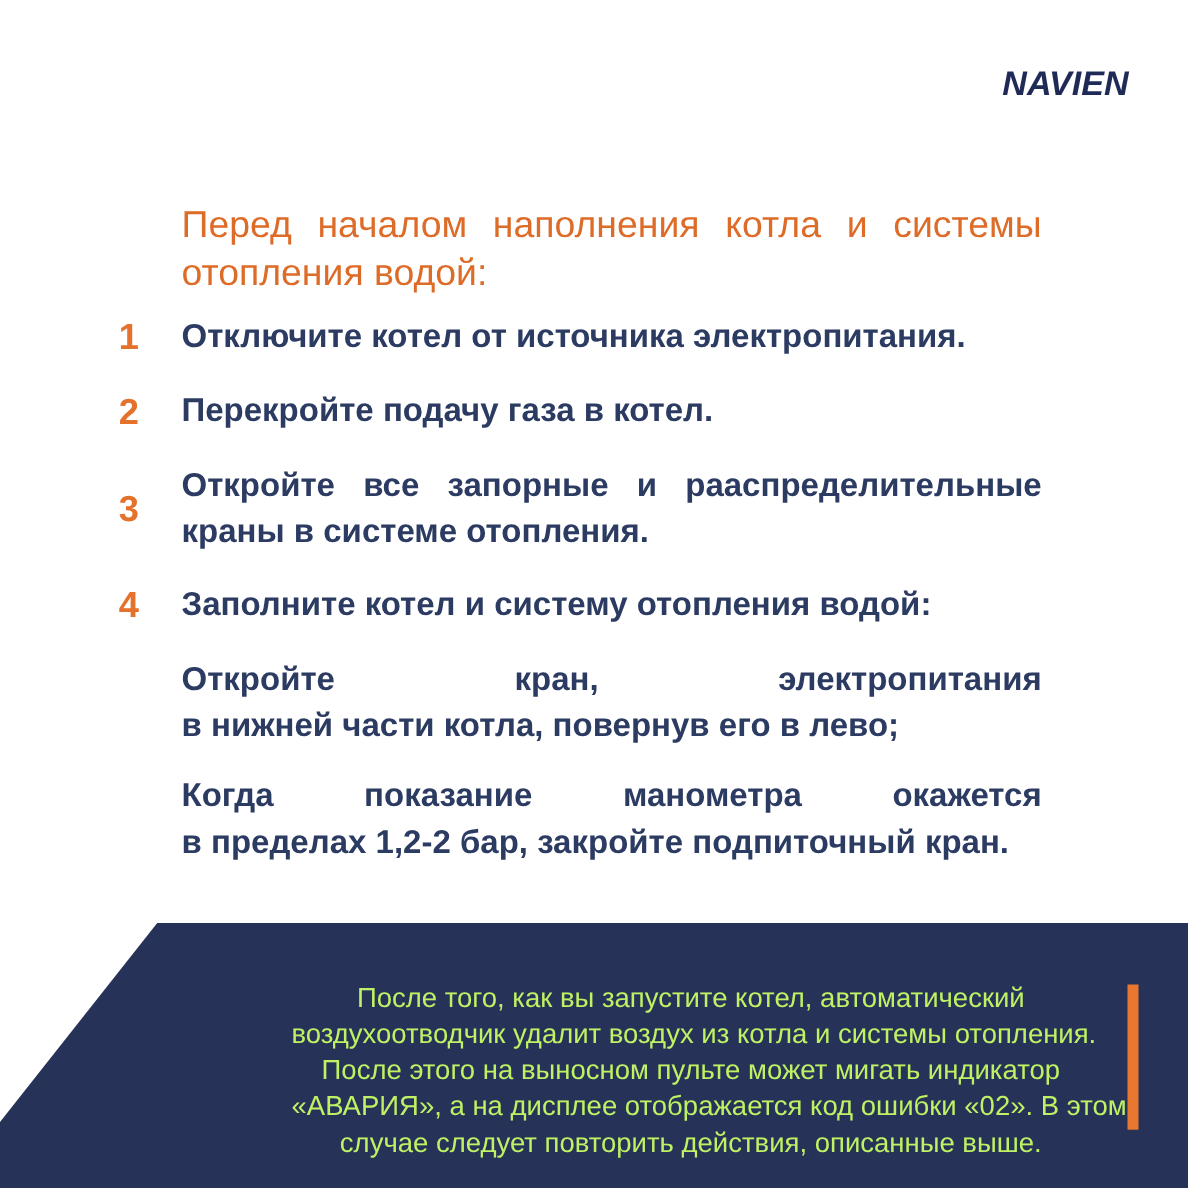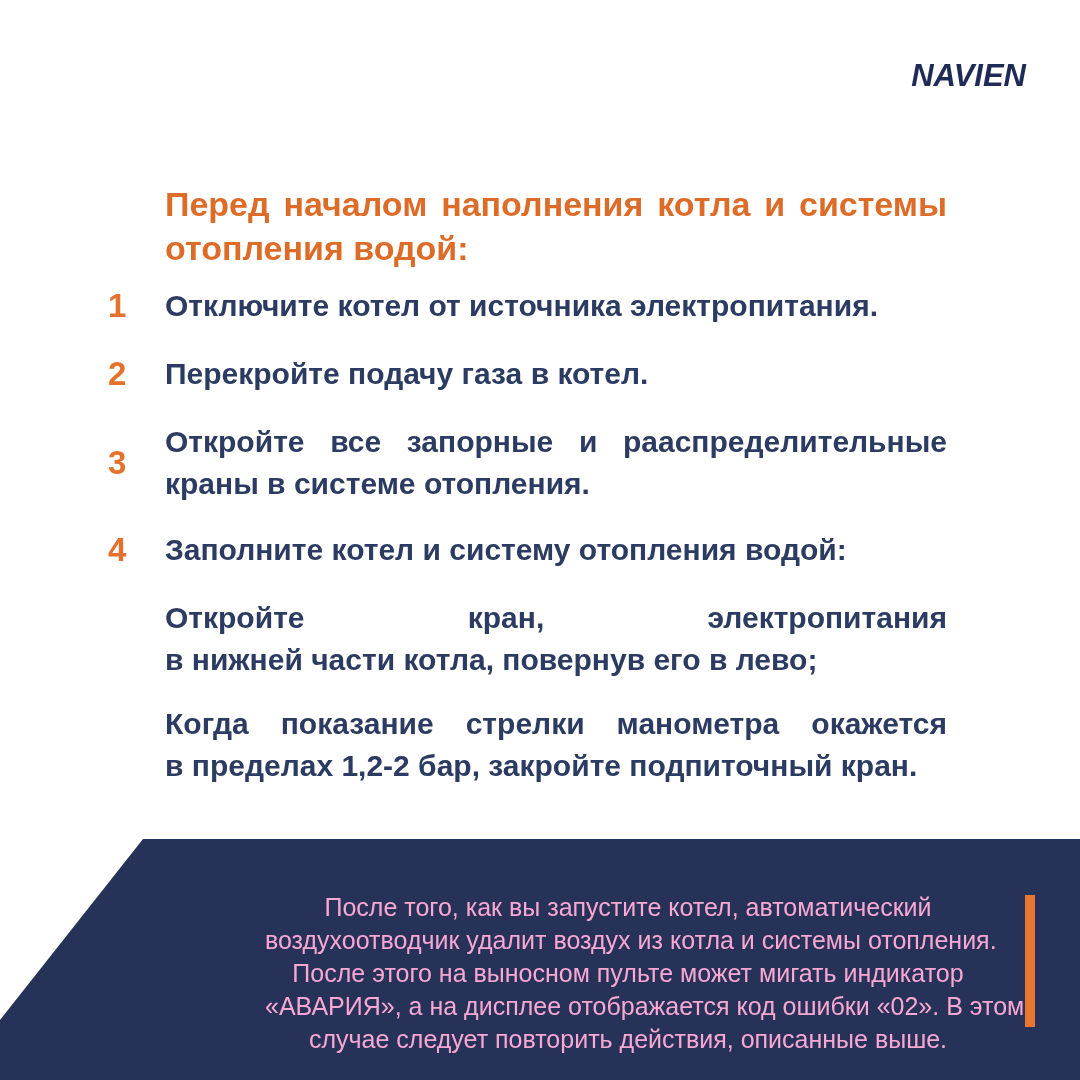--- a/index.html
+++ b/index.html
@@ -18,21 +18,21 @@
     letter-spacing:0px;
     color:#1F2B56;
     font-style:italic;
   }
   .heading{
     position:absolute;
     left:165px;top:182px;
     width:782px;
     color:#DD6C29;
     font-size:34px;
-    font-weight:700;
+    font-weight:400;
     line-height:44px;
   }
   .content{
     position:absolute;
     left:100px;top:285px;
     width:860px;
     color:#2C3B62;
     font-size:30px;
     font-weight:700;
     line-height:42px;
@@ -62,21 +62,21 @@
     left:0;top:839px;
     width:1080px;height:241px;
     background:#273258;
     -webkit-clip-path:polygon(143px 0, 1080px 0, 1080px 241px, 0 241px, 0 181px);
     clip-path:polygon(143px 0, 1080px 0, 1080px 241px, 0 241px, 0 181px);
   }
   .footer-text{
     position:absolute;
     left:265px;top:52px;
     width:726px;
-    color:#f9a8d4;
+    color:#bef264;
     font-size:25px;
     line-height:33px;
     text-align:center;
   }
   .footer-text .line{white-space:nowrap;}
   .accent-bar{
     position:absolute;
     left:1025px;top:895px;
     width:10px;height:132px;
     background:#E8782F;
@@ -146,21 +146,20 @@
           <span style="white-space: nowrap;">кран,</span>
           <span style="white-space: nowrap;">электропитания</span>
         </div>
       <div class="line">в нижней части котла, повернув его в лево;</div>
     </div>
 
     <div class="para para-2">
       <div class="jline">
           <span style="white-space: nowrap;">Когда</span>
           <span style="white-space: nowrap;">показание</span>
-          <span style="white-space: nowrap;">стрелки</span>
           <span style="white-space: nowrap;">манометра</span>
           <span style="white-space: nowrap;">окажется</span>
         </div>
       <div class="line">в пределах 1,2-2 бар, закройте подпиточный кран.</div>
     </div>
 
   </div>
 
   <div class="banner">
     <div class="footer-text">

